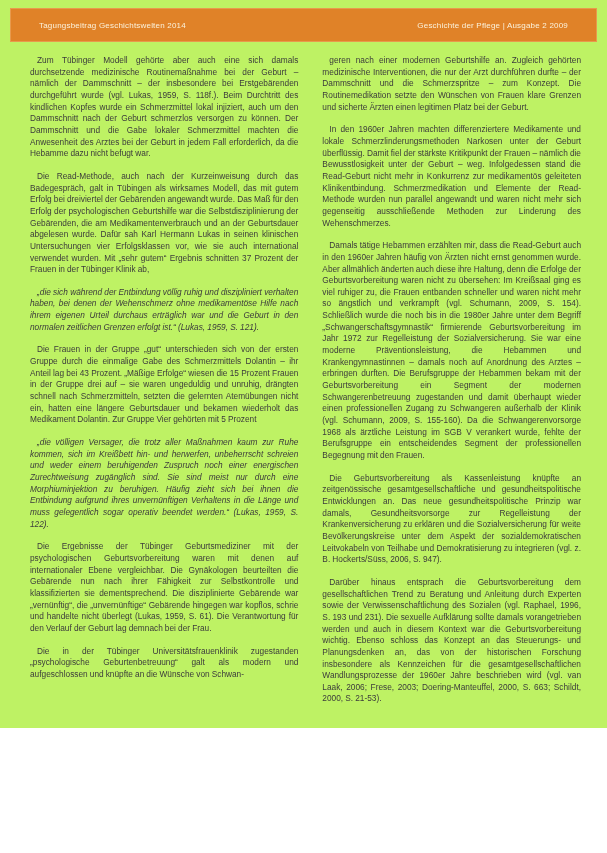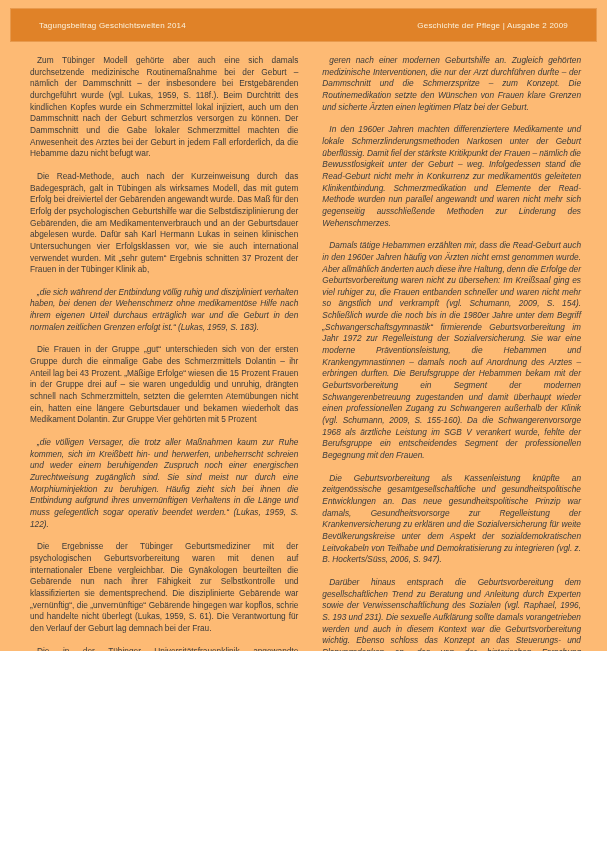--- a/index.html
+++ b/index.html
@@ -5,22 +5,22 @@
   * { box-sizing: border-box; }
   html, body { margin: 0; padding: 0; }
   body {
     width: 607px; height: 853px;
     background: #ffffff;
     font-family: "Liberation Sans", sans-serif;
     color: #3b3b3b;
   }
   .page {
     position: relative;
-    width: 607px; height: 651px;
-    background: #fdba74;
+    width: 607px; height: 728px;
+    background: #bef264;
     overflow: hidden;
   }
   .header-bar {
     position: absolute;
     left: 10px; top: 8px;
     width: 587px; height: 34px;
     background: #E08228;
     border: 1px solid #e89a4d;
     display: flex;
     align-items: center;
@@ -37,21 +37,21 @@
     display: flex;
     gap: 24px;
   }
   .col {
     font-size: 8.3px;
     line-height: 11.65px;
     text-align: justify;
     color: #3b3b3b;
   }
   .col.left  { width: 276px; }
-  .col.right { width: 266px; font-style: italic; }
+  .col.right { width: 266px; }
   .para {
     margin: 0 0 11px 0;
     text-indent: 7px;
     hyphens: auto;
     -webkit-hyphens: auto;
     word-spacing: -0.2px;
   }
   .para.quote { font-style: italic; }
   .footer {
     position: absolute;
@@ -84,25 +84,25 @@
 
   <div class="header-bar">
     <span class="header-left">Tagungsbeitrag Geschichtswelten 2014</span>
     <span class="header-right">Geschichte der Pflege | Ausgabe 2 2009</span>
   </div>
 
   <div class="columns">
     <div class="col left">
         <p class="para normal">Zum Tübinger Modell gehörte aber auch eine sich damals durchsetzende medizinische Routinemaßnahme bei der Geburt – nämlich der Dammschnitt – der insbesondere bei Erstgebärenden durchgeführt wurde (vgl. Lukas, 1959, S. 118f.). Beim Durchtritt des kindlichen Kopfes wurde ein Schmerzmittel lokal injiziert, auch um den Dammschnitt nach der Geburt schmerzlos versorgen zu können. Der Dammschnitt und die Gabe lokaler Schmerzmittel machten die Anwesenheit des Arztes bei der Geburt in jedem Fall erforderlich, da die Hebamme dazu nicht befugt war.</p>
         <p class="para normal">Die Read-Methode, auch nach der Kurzeinweisung durch das Badegespräch, galt in Tübingen als wirksames Modell, das mit gutem Erfolg bei dreiviertel der Gebärenden angewandt wurde. Das Maß für den Erfolg der psychologischen Geburtshilfe war die Selbstdisziplinierung der Gebärenden, die am Medikamentenverbrauch und an der Geburtsdauer abgelesen wurde. Dafür sah Karl Hermann Lukas in seinen klinischen Untersuchungen vier Erfolgsklassen vor, wie sie auch international verwendet wurden. Mit „sehr gutem“ Ergebnis schnitten 37 Prozent der Frauen in der Tübinger Klinik ab,</p>
-        <p class="para quote">„die sich während der Entbindung völlig ruhig und diszipliniert verhalten haben, bei denen der Wehenschmerz ohne medikamentöse Hilfe nach ihrem eigenen Urteil durchaus erträglich war und die Geburt in den normalen zeitlichen Grenzen erfolgt ist.“ (Lukas, 1959, S. 183).</p>
+        <p class="para quote">„die sich während der Entbindung völlig ruhig und diszipliniert verhalten haben, bei denen der Wehenschmerz ohne medikamentöse Hilfe nach ihrem eigenen Urteil durchaus erträglich war und die Geburt in den normalen zeitlichen Grenzen erfolgt ist.“ (Lukas, 1959, S. 121).</p>
         <p class="para normal">Die Frauen in der Gruppe „gut“ unterschieden sich von der ersten Gruppe durch die einmalige Gabe des Schmerzmittels Dolantin – ihr Anteil lag bei 43 Prozent. „Mäßige Erfolge“ wiesen die 15 Prozent Frauen in der Gruppe drei auf – sie waren ungeduldig und unruhig, drängten schnell nach Schmerzmitteln, setzten die gelernten Atemübungen nicht ein, hatten eine längere Geburtsdauer und bekamen wiederholt das Medikament Dolantin. Zur Gruppe Vier gehörten mit 5 Prozent</p>
         <p class="para quote">„die völligen Versager, die trotz aller Maßnahmen kaum zur Ruhe kommen, sich im Kreißbett hin- und herwerfen, unbeherrscht schreien und weder einem beruhigenden Zuspruch noch einer energischen Zurechtweisung zugänglich sind. Sie sind meist nur durch eine Morphiuminjektion zu beruhigen. Häufig zieht sich bei ihnen die Entbindung aufgrund ihres unvernünftigen Verhaltens in die Länge und muss gelegentlich sogar operativ beendet werden.“ (Lukas, 1959, S. 122).</p>
         <p class="para normal">Die Ergebnisse der Tübinger Geburtsmediziner mit der psychologischen Geburtsvorbereitung waren mit denen auf internationaler Ebene vergleichbar. Die Gynäkologen beurteilten die Gebärende nun nach ihrer Fähigkeit zur Selbstkontrolle und klassifizierten sie dementsprechend. Die disziplinierte Gebärende war „vernünftig“, die „unvernünftige“ Gebärende hingegen war kopflos, schrie und handelte nicht überlegt (Lukas, 1959, S. 61). Die Verantwortung für den Verlauf der Geburt lag demnach bei der Frau.</p>
-        <p class="para normal">Die in der Tübinger Universitätsfrauenklinik angewandte „psychologische Geburtenbetreuung“ galt als modern und aufgeschlossen und knüpfte an die Wünsche von Schwan-</p>
+        <p class="para normal">Die in der Tübinger Universitätsfrauenklinik zugestanden „psychologische Geburtenbetreuung“ galt als modern und aufgeschlossen und knüpfte an die Wünsche von Schwan-</p>
       </div>
     <div class="col right">
         <p class="para normal">geren nach einer modernen Geburtshilfe an. Zugleich gehörten medizinische Interventionen, die nur der Arzt durchführen durfte – der Dammschnitt und die Schmerzspritze – zum Konzept. Die Routinemedikation setzte den Wünschen von Frauen klare Grenzen und sicherte Ärzten einen legitimen Platz bei der Geburt.</p>
         <p class="para normal">In den 1960er Jahren machten differenziertere Medikamente und lokale Schmerzlinderungsmethoden Narkosen unter der Geburt überflüssig. Damit fiel der stärkste Kritikpunkt der Frauen – nämlich die Bewusstlosigkeit unter der Geburt – weg. Infolgedessen stand die Read-Geburt nicht mehr in Konkurrenz zur medikamentös geleiteten Klinikentbindung. Schmerzmedikation und Elemente der Read-Methode wurden nun parallel angewandt und waren nicht mehr sich gegenseitig ausschließende Methoden zur Linderung des Wehenschmerzes.</p>
         <p class="para normal">Damals tätige Hebammen erzählten mir, dass die Read-Geburt auch in den 1960er Jahren häufig von Ärzten nicht ernst genommen wurde. Aber allmählich änderten auch diese ihre Haltung, denn die Erfolge der Geburtsvorbereitung waren nicht zu übersehen: Im Kreißsaal ging es viel ruhiger zu, die Frauen entbanden schneller und waren nicht mehr so ängstlich und verkrampft (vgl. Schumann, 2009, S. 154). Schließlich wurde die noch bis in die 1980er Jahre unter dem Begriff „Schwangerschaftsgymnastik“ firmierende Geburtsvorbereitung im Jahr 1972 zur Regelleistung der Sozialversicherung. Sie war eine moderne Präventionsleistung, die Hebammen und Krankengymnastinnen – damals noch auf Anordnung des Arztes – erbringen durften. Die Berufsgruppe der Hebammen bekam mit der Geburtsvorbereitung ein Segment der modernen Schwangerenbetreuung zugestanden und damit überhaupt wieder einen professionellen Zugang zu Schwangeren außerhalb der Klinik (vgl. Schumann, 2009, S. 155-160). Da die Schwangerenvorsorge 1968 als ärztliche Leistung im SGB V verankert wurde, fehlte der Berufsgruppe ein entscheidendes Segment der professionellen Begegnung mit den Frauen.</p>
         <p class="para normal">Die Geburtsvorbereitung als Kassenleistung knüpfte an zeitgenössische gesamtgesellschaftliche und gesundheitspolitische Entwicklungen an. Das neue gesundheitspolitische Prinzip war damals, Gesundheitsvorsorge zur Regelleistung der Krankenversicherung zu erklären und die Sozialversicherung für weite Bevölkerungskreise unter dem Aspekt der sozialdemokratischen Leitvokabeln von Teilhabe und Demokratisierung zu integrieren (vgl. z. B. Hockerts/Süss, 2006, S. 947).</p>
         <p class="para normal">Darüber hinaus entsprach die Geburtsvorbereitung dem gesellschaftlichen Trend zu Beratung und Anleitung durch Experten sowie der Verwissenschaftlichung des Sozialen (vgl. Raphael, 1996, S. 193 und 231). Die sexuelle Aufklärung sollte damals vorangetrieben werden und auch in diesem Kontext war die Geburtsvorbereitung wichtig. Ebenso schloss das Konzept an das Steuerungs- und Planungsdenken an, das von der historischen Forschung insbesondere als Kennzeichen für die gesamtgesellschaftlichen Wandlungsprozesse der 1960er Jahre beschrieben wird (vgl. van Laak, 2006; Frese, 2003; Doering-Manteuffel, 2000, S. 663; Schildt, 2000, S. 21-53).</p>
       </div>
   </div>
 

